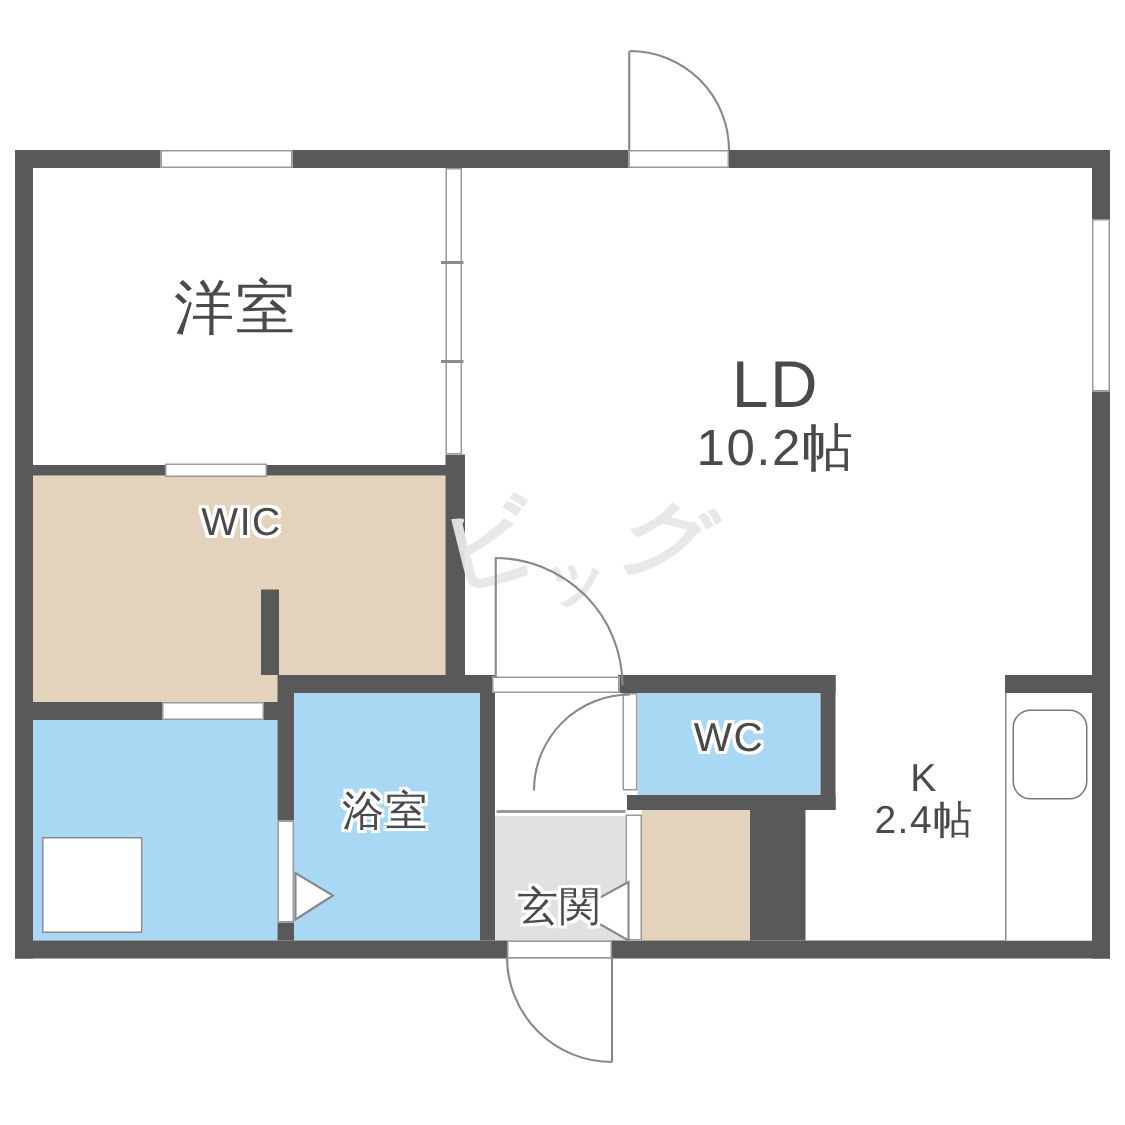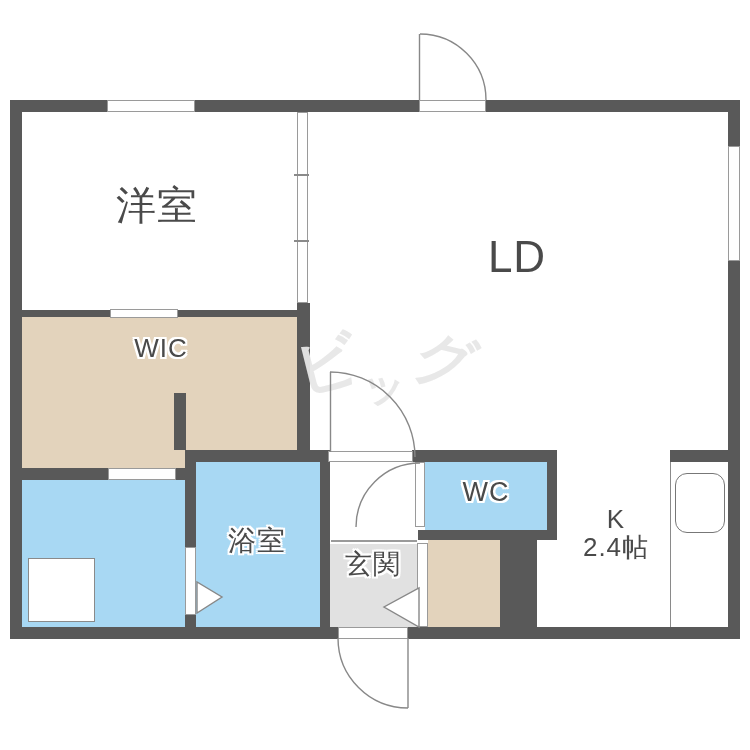--- a/index.html
+++ b/index.html
@@ -97,20 +97,21 @@
     <path d="M 408 638 L 408 708" fill="none" stroke="#888" stroke-width="1.4"></path>
     <path d="M 330 372 A 85 85 0 0 1 415 457" fill="none" stroke="#888" stroke-width="1.4"></path>
     <path d="M 330.5 372 L 330.5 452" fill="none" stroke="#888" stroke-width="1.4"></path>
     <path d="M 420 463 A 64 64 0 0 0 356 527" fill="none" stroke="#888" stroke-width="1.4"></path>
     <polygon points="197,582 197,613 222,597" fill="#ffffff" stroke="#888" stroke-width="1.4"></polygon>
     <polygon points="419,588 419,627 384,607" fill="#ffffff" stroke="#888" stroke-width="1.4"></polygon>
   </svg>
 
   <div class="lbl" style="left:157px;top:185px;font-size:40px;margin-top:20px;">洋室</div>
   <div class="lbl" style="left:517px;top:257px;font-size:44px;">LD</div>
+  <div class="lbl" style="left:517px;top:299px;font-size:34px;">10.2帖</div>
   <div class="lbl" style="left:161px;top:348px;font-size:26px;">WIC</div>
   <div class="lbl" style="left:257px;top:541px;font-size:28px;">浴室</div>
   <div class="lbl" style="left:486px;top:492px;font-size:27px;">WC</div>
-  <div class="lbl" style="left:373px;top:564px;font-size:27px;">玄関</div>
+  <div class="lbl" style="left:373px;top:604px;font-size:27px;">玄関</div>
   <div class="lbl" style="left:616px;top:519px;font-size:26px;">K</div>
   <div class="lbl" style="left:616px;top:547px;font-size:26px;">2.4帖</div>
 
 </div>
 
 </body></html>

